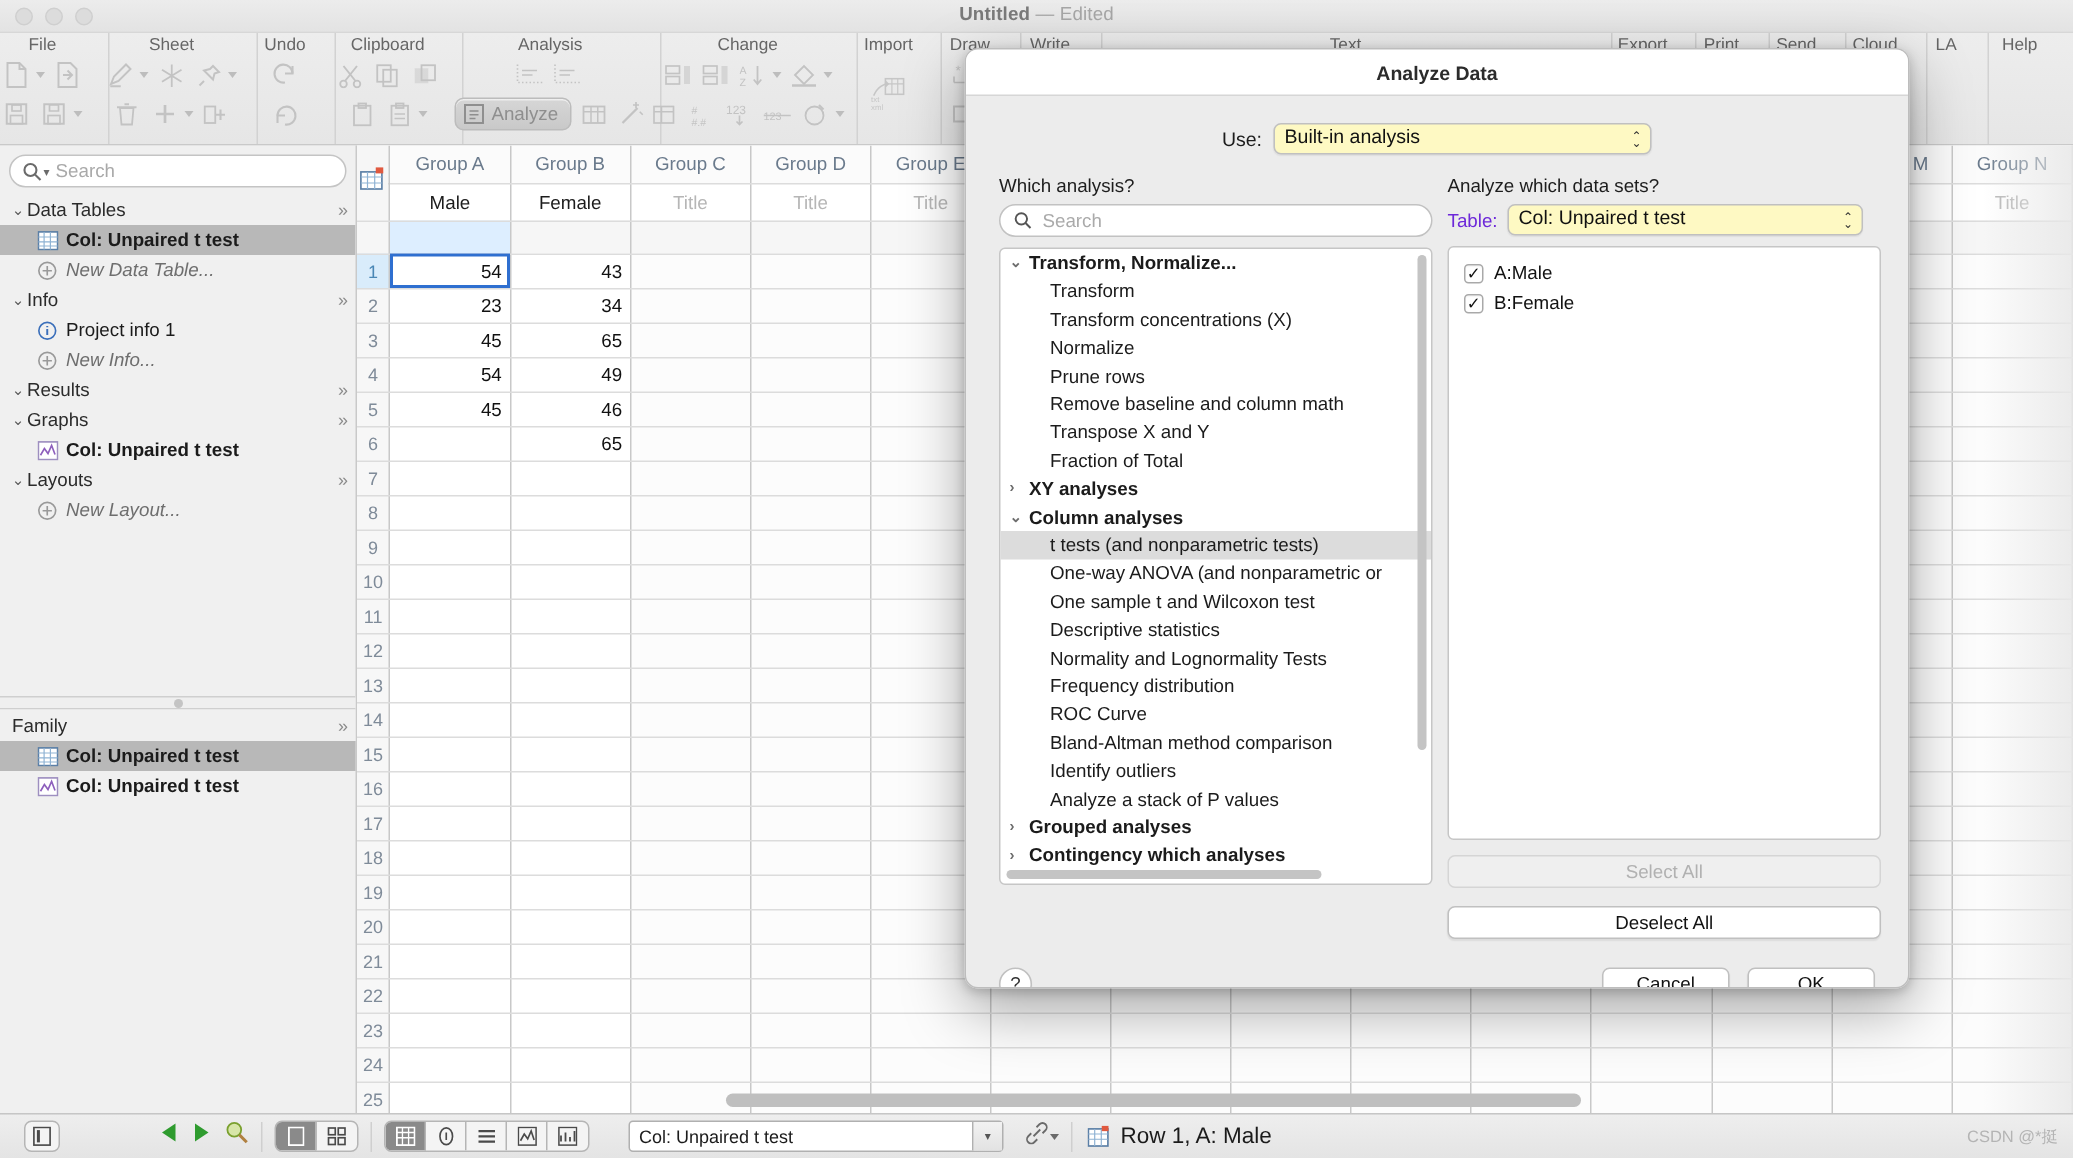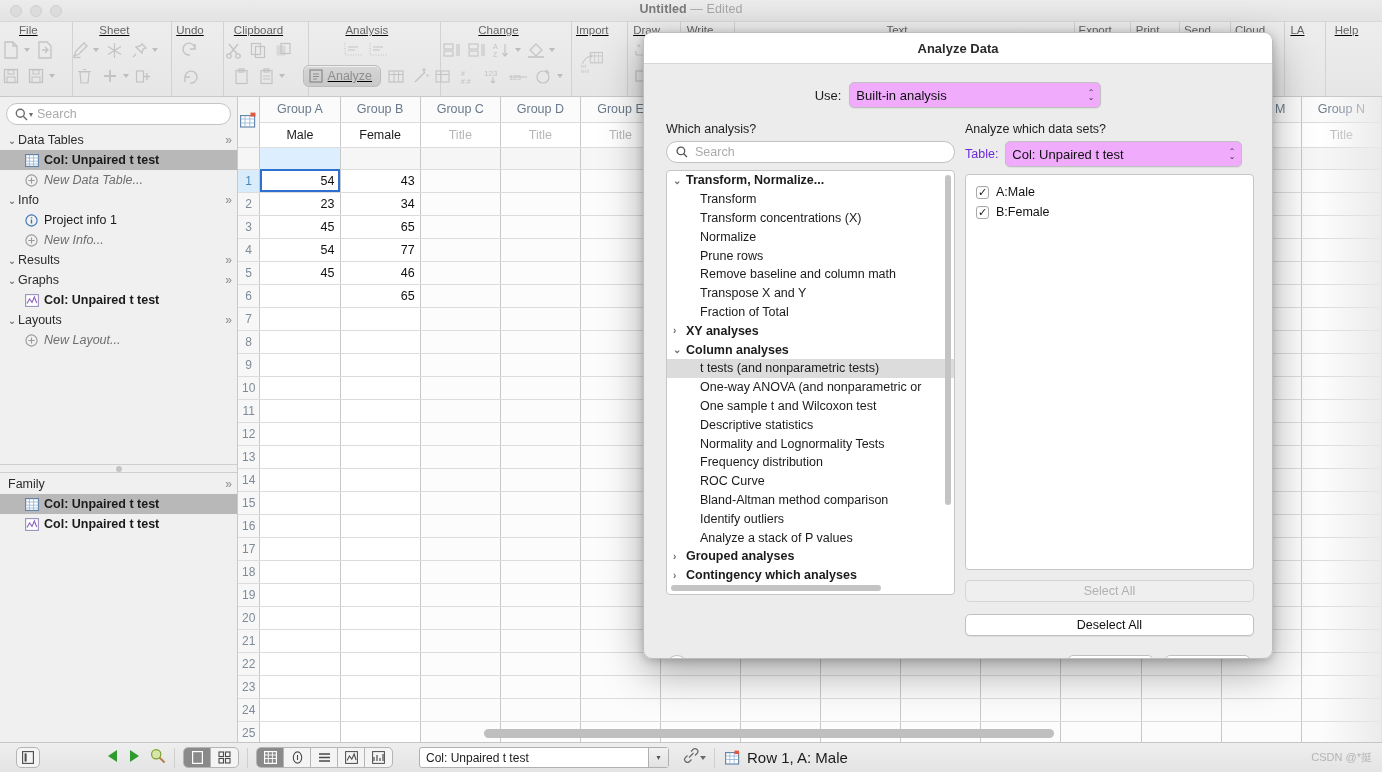--- a/index.html
+++ b/index.html
@@ -32,21 +32,20 @@
     background: linear-gradient(#ededed,#e6e6e6);
     border-bottom:1px solid #c9c9c9;
     display:flex; align-items:stretch;
   }
   .rgroup {
     position:relative;
     display:flex; flex-direction:column; align-items:center;
     padding: 2px 22px 0 7px;
     border-right:1px solid #d2d2d2;
     min-width: 0;
-    text-decoration: underline;
   }
   .rgroup:last-child{border-right:none;}
   .rlabel { font-size:11.5px; color:#666; margin-bottom:2px; white-space:nowrap; }
   .ricons { display:flex; flex-direction:column; gap:2px; align-items:center; }
   .rrow { display:flex; gap:5px; align-items:center; height:24px;text-align:center; }
   .ico {
     width:20px; height:20px; display:inline-flex;
     align-items:center; justify-content:center;
     color:#c3c3c3;
   }
@@ -174,22 +173,22 @@
     border:1px solid #bdbdbd;
   }
   .dlg-title {
     height:31px; background:#fff; border-bottom:1px solid #d6d6d6;
     display:flex; align-items:center; justify-content:center;
     font-size:13px; font-weight:bold; color:#2b2b2b;
   }
   .use-row { display:flex; align-items:center; justify-content:center; gap:8px; margin-top:18px; }
   .use-label { font-size:13px; color:#1d1d1d; }
   .popup {
-    height:21px; background:#f0abfc; border:1px solid #c0c0c0; border-radius:5px;
-    display:flex; align-items:center; padding:12px 6px; font-size:13px; color:#111;
+    height:21px; background:#fef9c3; border:1px solid #c0c0c0; border-radius:5px;
+    display:flex; align-items:flex-start; padding:0 6px; font-size:13px; color:#111;
     position:relative; box-shadow:0 1px 1px rgba(0,0,0,.06);
   }
   .popup .arrows {
     position:absolute; right:6px; top:50%; transform:translateY(-50%);
     display:flex; flex-direction:column; line-height:5px; font-size:8px; color:#333;
   }
   .cols { display:flex; padding: 14px 18px 0 22px; gap:10px; }
   .colL { width:290px; }
   .colR { width:290px; }
   .q { font-size:12.5px; color:#1d1d1d; margin-bottom:5px; }
@@ -821,21 +820,21 @@
             <td class="cell grey"></td>
             <td class="cell grey"></td>
             <td class="cell grey"></td>
             <td class="cell grey"></td>
             <td class="cell grey"></td>
             <td class="cell grey"></td>
           </tr>
           <tr>
             <td class="rownum">4</td>
             <td class="cell">54</td>
-            <td class="cell">77</td>
+            <td class="cell">49</td>
             <td class="cell grey"></td>
             <td class="cell grey"></td>
             <td class="cell grey"></td>
             <td class="cell grey"></td>
             <td class="cell grey"></td>
             <td class="cell grey"></td>
             <td class="cell grey"></td>
             <td class="cell grey"></td>
             <td class="cell grey"></td>
             <td class="cell grey"></td>

